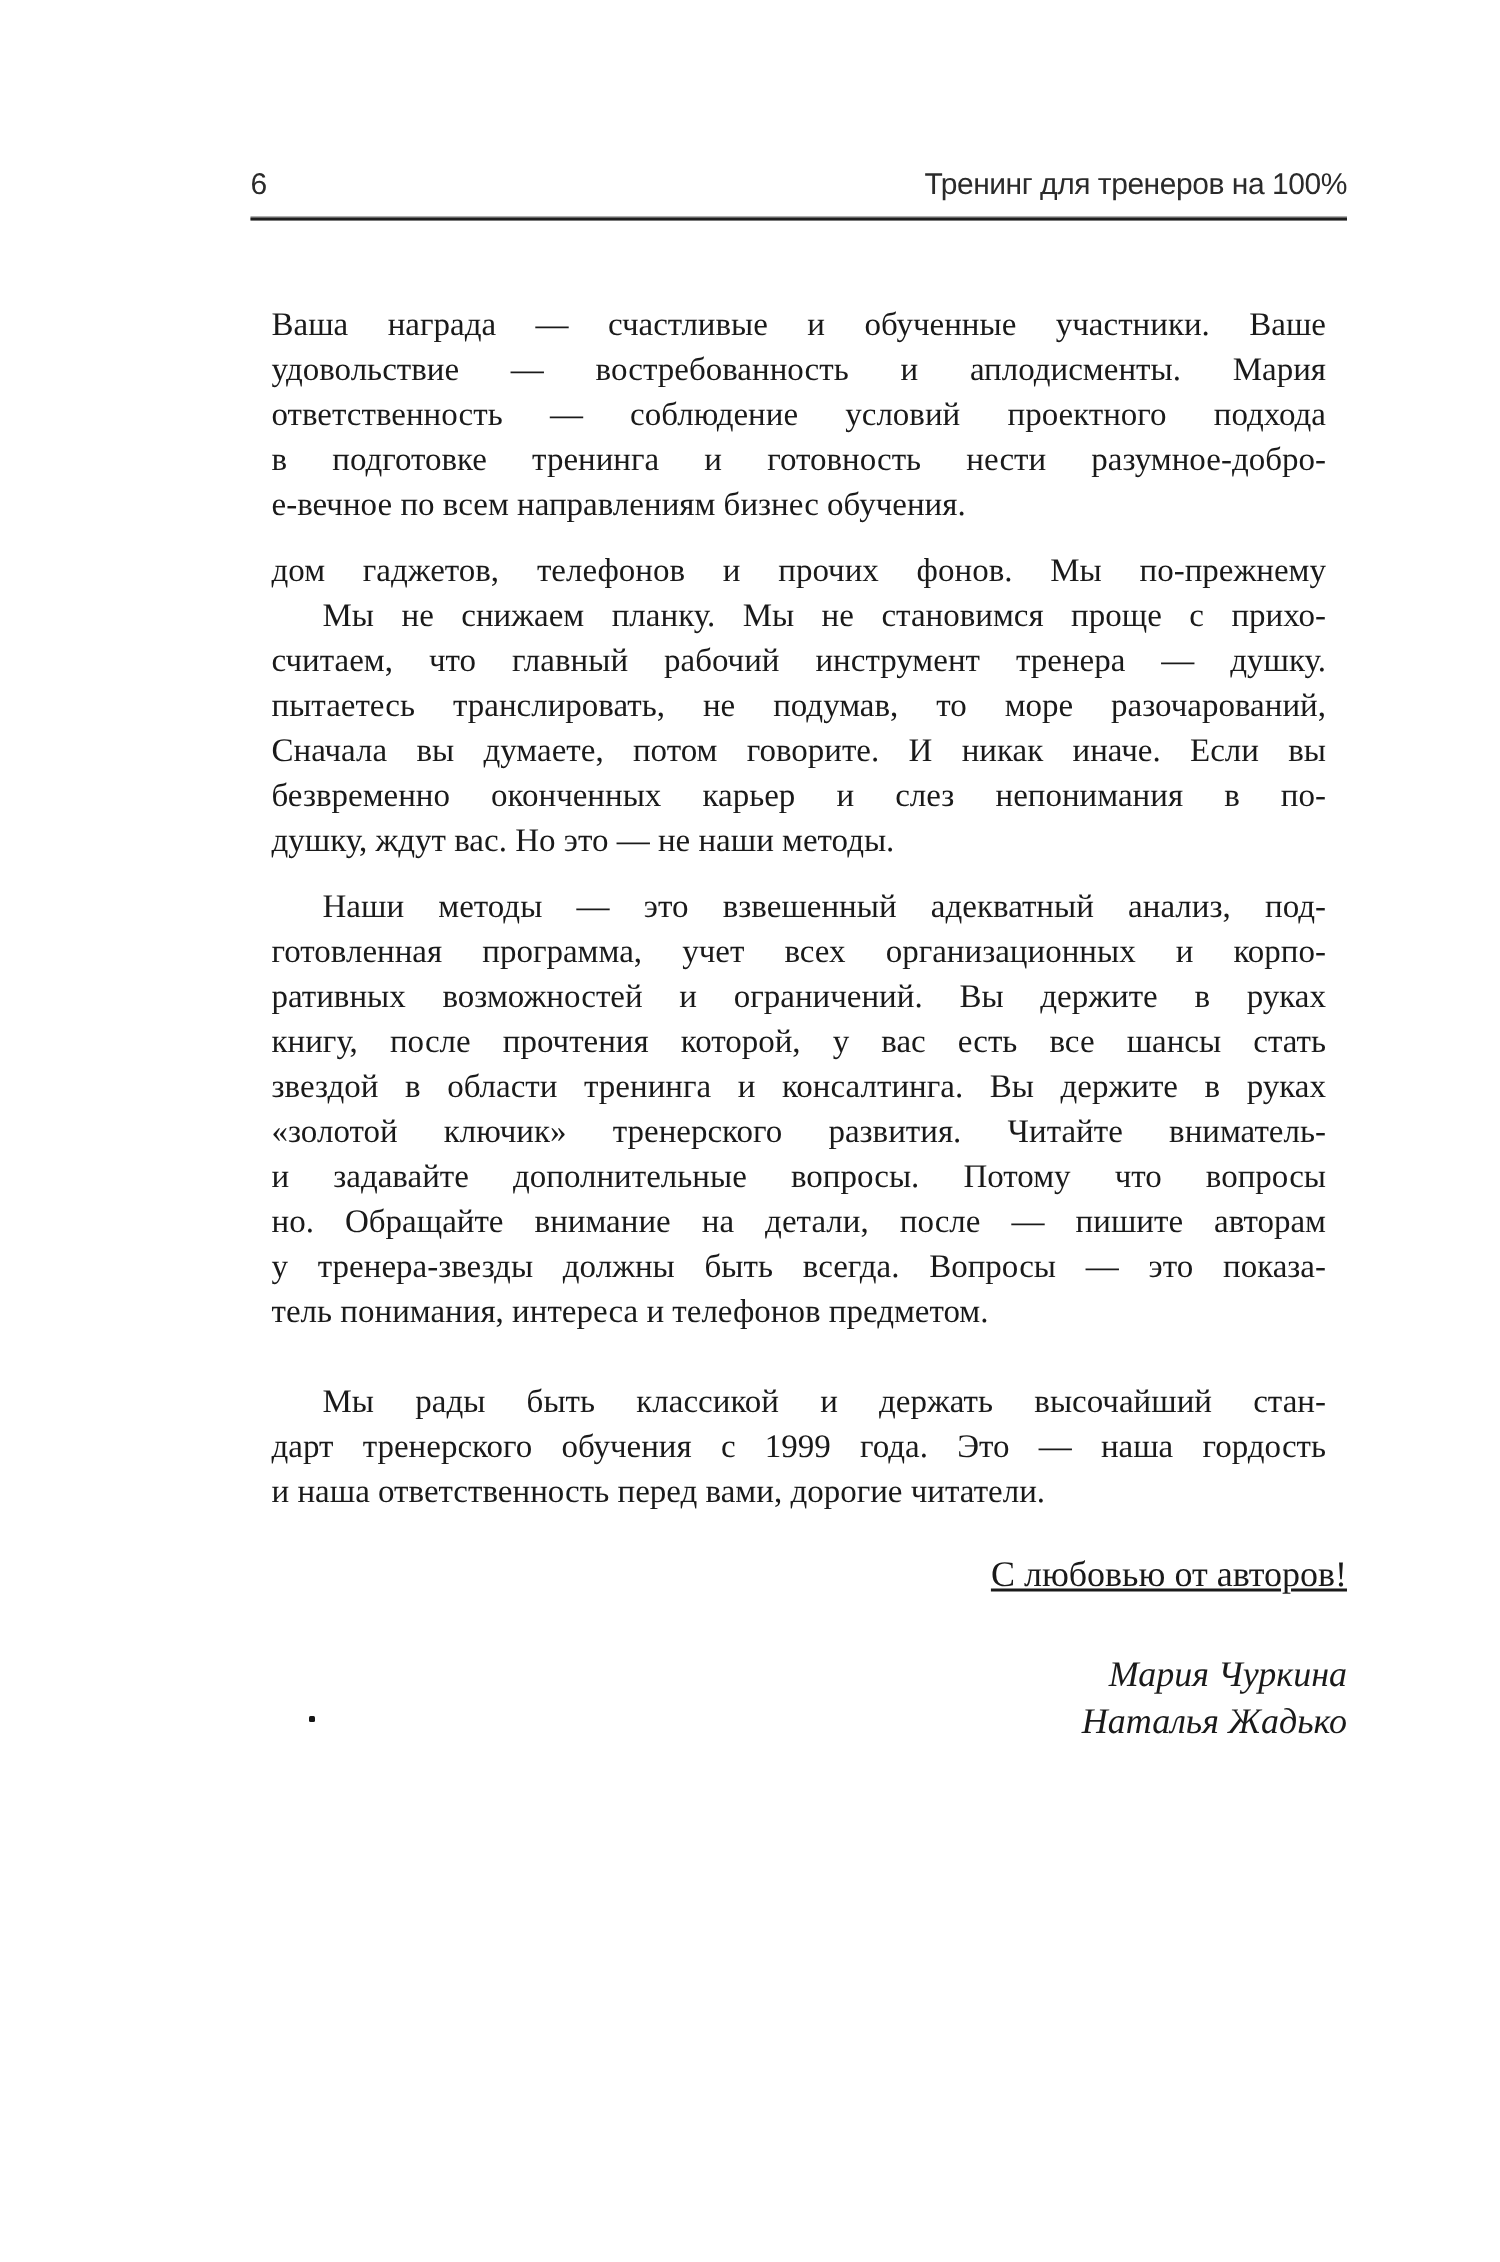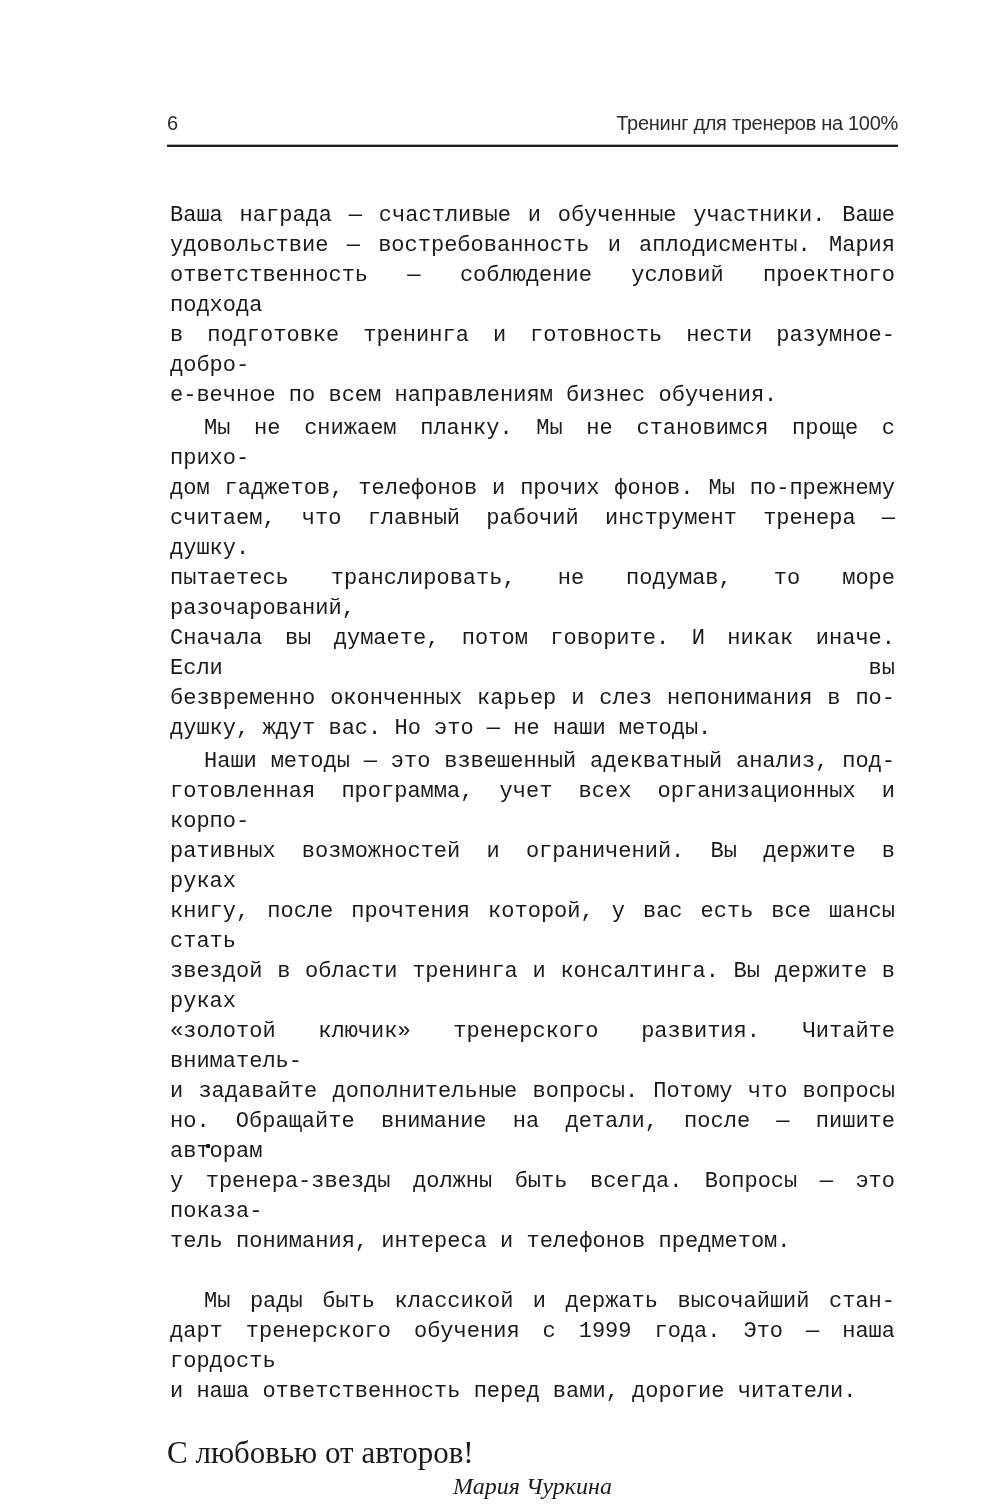--- a/index.html
+++ b/index.html
@@ -35,37 +35,40 @@
     background: #b0b0b0;
     border-bottom: 2px solid #1e1e1e;
   }
   .body-text {
     margin-top: 54px;
     font-family: "Liberation Serif", serif;
     font-size: 22px;
     line-height: 30px;
     color: #1a1a1a;
   }
-  .para { margin: 3px; font-family: Liberation Mono, monospace; }
+  .para { margin: 14px; }
   .para.spaced { margin-top: 30px; }
   .line {
     text-align: justify;
     text-align-last: justify;
     white-space: normal;
   }
   .line.last { text-align-last: left; }
   .line.indent { text-indent: 34px; }
   .closing {
     margin-top: 28px;
+    text-align: right;
     font-family: "Liberation Serif", serif;
-    font-size: 31px;
+    font-size: 24px;
     color: #1a1a1a;
+    text-decoration: underline;
   }
   .authors {
-    text-align: center;
+    margin-top: 38px;
+    text-align: right;
     font-family: "Liberation Serif", serif;
     font-style: italic;
     font-size: 24px;
     line-height: 31px;
     color: #1a1a1a;
   }
   .stray-dot {
     position: absolute;
     left: 206px;
     top: 1144px;
@@ -88,22 +91,22 @@
 
     <div class="body-text">
         <div class="para">
           <div class="line">Ваша награда — счастливые и обученные участники. Ваше</div>
           <div class="line">удовольствие — востребованность и аплодисменты. Мария</div>
           <div class="line">ответственность — соблюдение условий проектного подхода</div>
           <div class="line">в подготовке тренинга и готовность нести разумное-добро-</div>
           <div class="line last">е-вечное по всем направлениям бизнес обучения.</div>
         </div>
         <div class="para">
+          <div class="line">дом гаджетов, телефонов и прочих фонов. Мы по-прежнему</div>
           <div class="line indent">Мы не снижаем планку. Мы не становимся проще с прихо-</div>
-          <div class="line">дом гаджетов, телефонов и прочих фонов. Мы по-прежнему</div>
           <div class="line">считаем, что главный рабочий инструмент тренера — душку.</div>
           <div class="line">пытаетесь транслировать, не подумав, то море разочарований,</div>
           <div class="line">Сначала вы думаете, потом говорите. И никак иначе. Если вы</div>
           <div class="line">безвременно оконченных карьер и слез непонимания в по-</div>
           <div class="line last">душку, ждут вас. Но это — не наши методы.</div>
         </div>
         <div class="para">
           <div class="line indent">Наши методы — это взвешенный адекватный анализ, под-</div>
           <div class="line">готовленная программа, учет всех организационных и корпо-</div>
           <div class="line">ративных возможностей и ограничений. Вы держите в руках</div>

